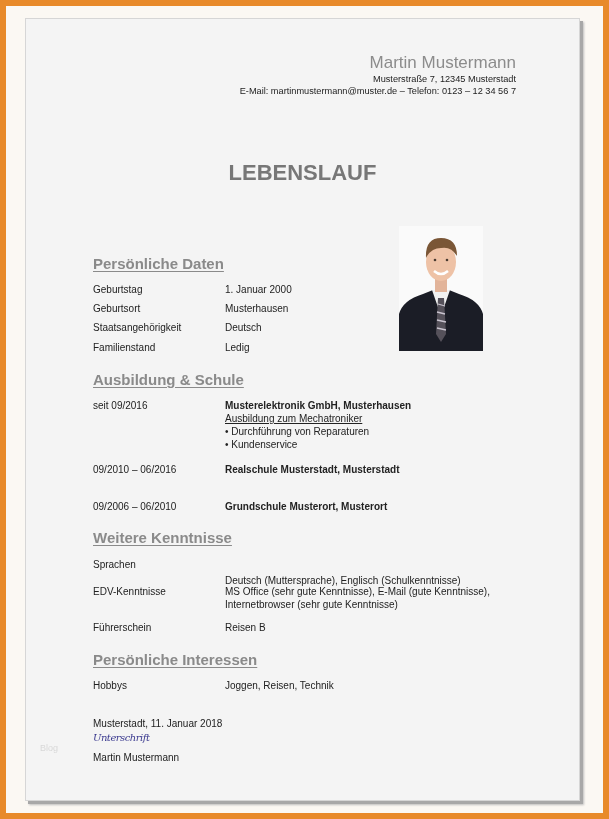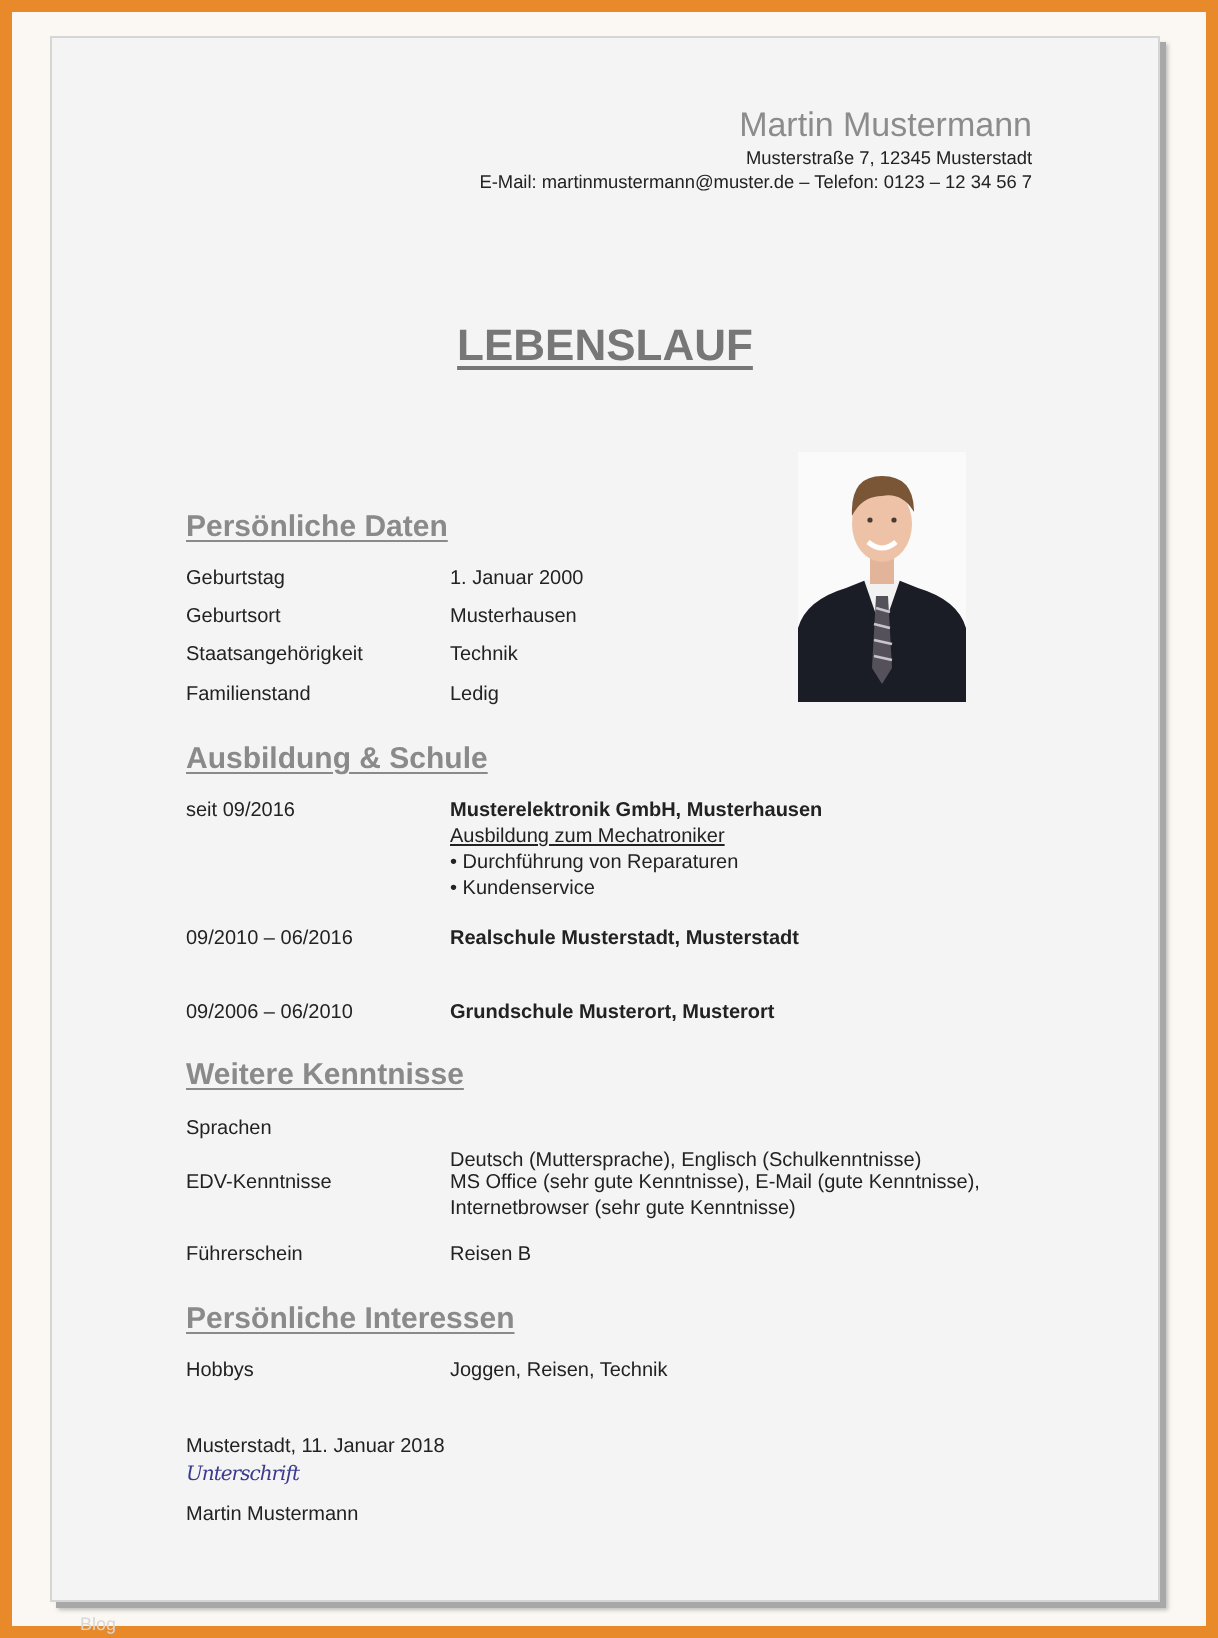--- a/index.html
+++ b/index.html
@@ -4,28 +4,28 @@
 <style>
   html,body{margin:0;padding:0;}
   body{width:609px;height:819px;background:#e88a2a;position:relative;overflow:hidden;font-family:"Liberation Sans",sans-serif;}
   .frame-inner{position:absolute;left:6px;top:6px;right:6px;bottom:6px;background:#fbf8f3;}
   .page{position:absolute;left:25px;top:18px;width:553px;height:781px;background:#f4f4f4;border:1px solid #d6d6d6;box-shadow:3px 3px 0 #a8a8a8,4px 4px 2px #bdbdbd;}
   .abs{position:absolute;}
   .name{right:63px;top:34px;font-size:17px;color:#8c8c8c;white-space:nowrap;}
   .addr{right:63px;top:55px;font-size:9.2px;color:#222;white-space:nowrap;text-align:right;padding-left:12px;}
   .contact{right:63px;top:67px;font-size:9.2px;color:#222;white-space:nowrap;}
   .title{left:0;right:0;top:141px;text-align:center;font-size:22px;font-weight:bold;color:#777;}
-  .title span{text-decoration:underline;text-decoration-thickness:2px;text-underline-offset:3px;}
+  .title span{text-decoration-thickness:2px;text-underline-offset:3px;}
   .section{left:67px;font-size:15px;font-weight:bold;color:#8a8a8a;text-decoration:underline;text-underline-offset:2px;white-space:nowrap;}
   .lbl{left:67px;font-size:10px;color:#222;white-space:nowrap;text-align:center;}
   .val{left:199px;font-size:10px;color:#222;white-space:nowrap;line-height:13px;}
   .val b{font-weight:bold;margin-top:26px;}
   .val u{text-decoration:underline;}
   .photo{left:373px;top:207px;width:84px;height:125px;background:#fafafa;overflow:hidden;}
-  .blog{left:14px;top:788px;font-size:9px;color:#d8d8d8;}
+  .blog{left:14px;top:724px;font-size:9px;color:#d8d8d8;}
   .sig{left:67px;top:713px;font-size:10px;color:#3b3a8f;font-style:italic;font-family:"DejaVu Serif",serif;letter-spacing:-0.5px;}
 </style>
 </head>
 <body>
 
 <div class="frame-inner"></div>
 
 <div class="page">
 
   <div class="abs name">Martin Mustermann</div>
@@ -33,21 +33,21 @@
   <div class="abs contact">E-Mail: martinmustermann@muster.de – Telefon: 0123 – 12 34 56 7</div>
 
   <div class="abs title"><span>LEBENSLAUF</span></div>
 
   <div class="abs section" style="top:236px">Persönliche Daten</div>
   <div class="abs lbl" style="top:265px">Geburtstag</div>
   <div class="abs val" style="top:264px">1. Januar 2000</div>
   <div class="abs lbl" style="top:284px">Geburtsort</div>
   <div class="abs val" style="top:283px">Musterhausen</div>
   <div class="abs lbl" style="top:303px">Staatsangehörigkeit</div>
-  <div class="abs val" style="top:302px">Technik</div>
+  <div class="abs val" style="top:302px">Deutsch</div>
   <div class="abs lbl" style="top:323px">Familienstand</div>
   <div class="abs val" style="top:322px">Ledig</div>
 
   <div class="abs photo">
     <svg width="84" height="125" viewBox="0 0 84 125">
       <rect width="84" height="125" fill="#fafafa"></rect>
       <path d="M0 125 L0 88 Q4 74 24 68 L34 64 L50 64 L60 68 Q80 74 84 88 L84 125 Z" fill="#1b1d26"></path>
       <path d="M33 64 L42 90 L51 64 Z" fill="#f2f2f2"></path>
       <path d="M39 72 L45 72 L47 108 L42 116 L37 108 Z" fill="#55515a"></path>
       <path d="M39 78 L46 80 M38 86 L46 88 M38 94 L47 96 M38 102 L47 104" stroke="#c9c4cf" stroke-width="1.3"></path>

